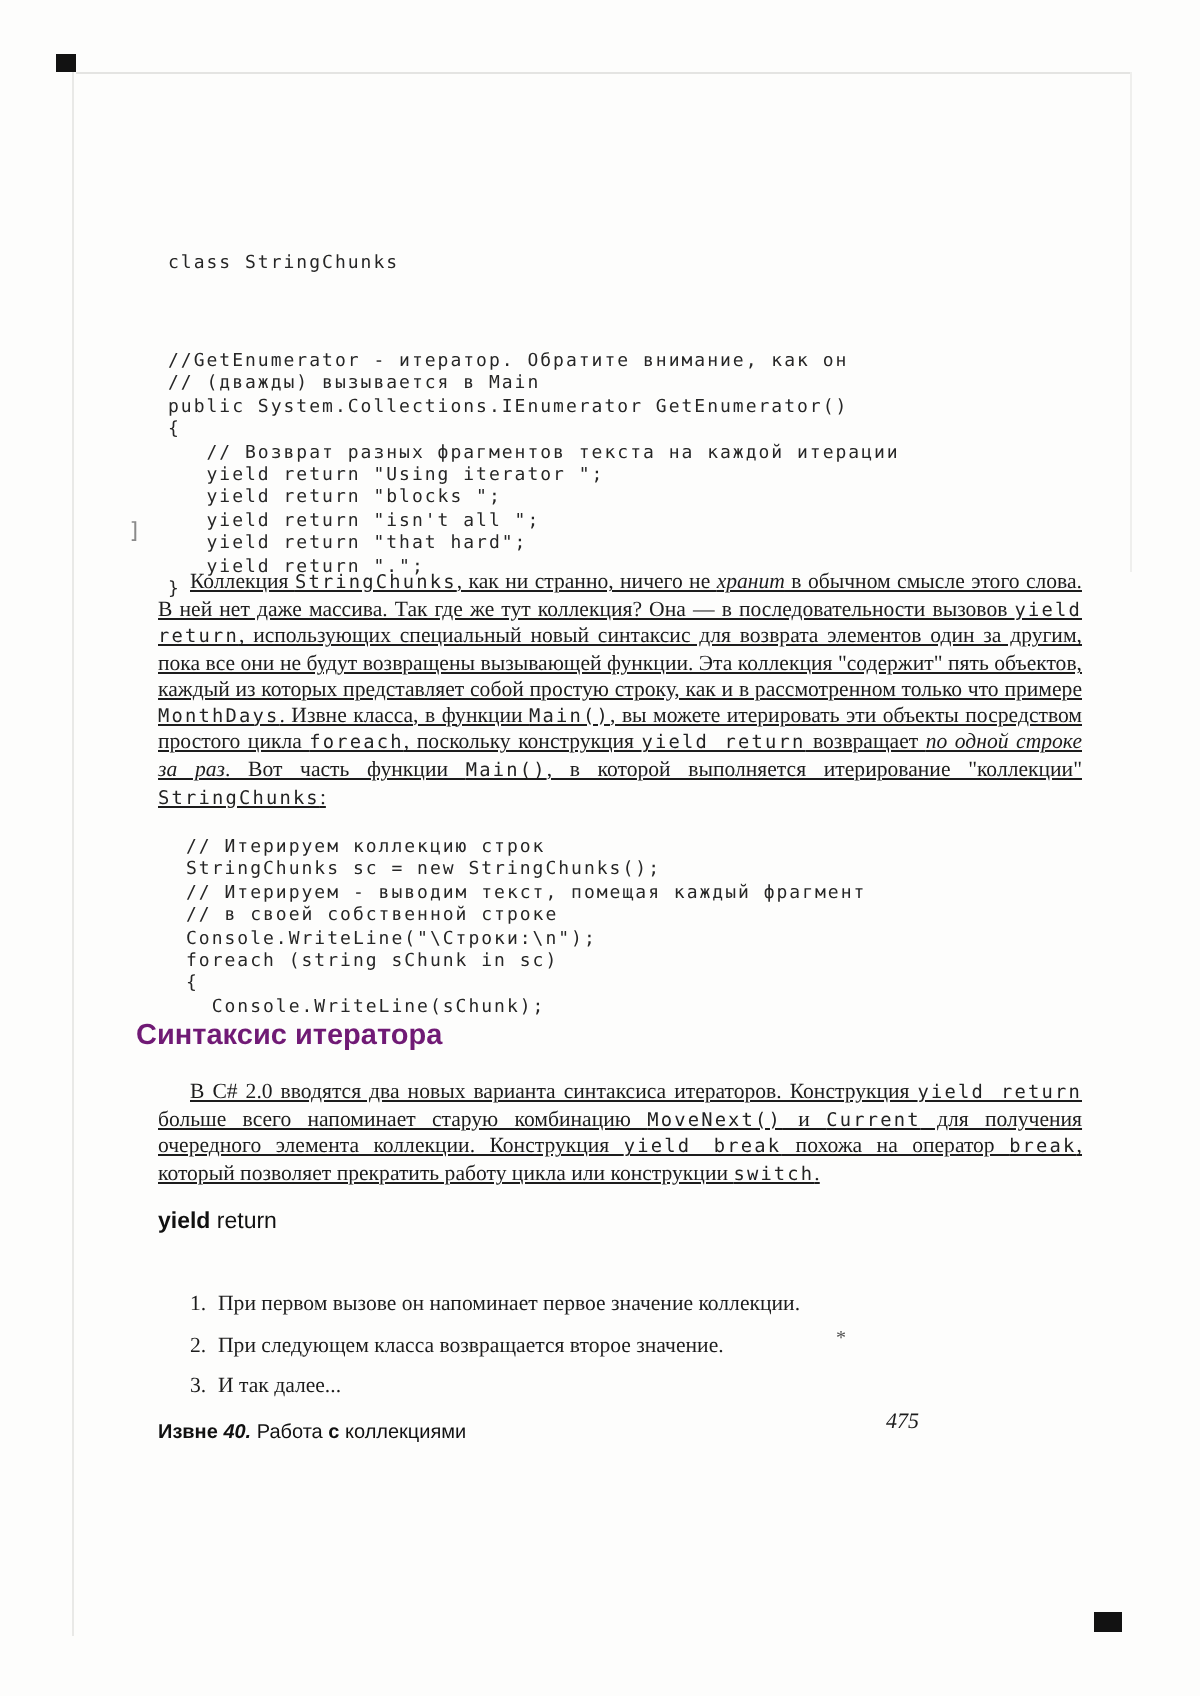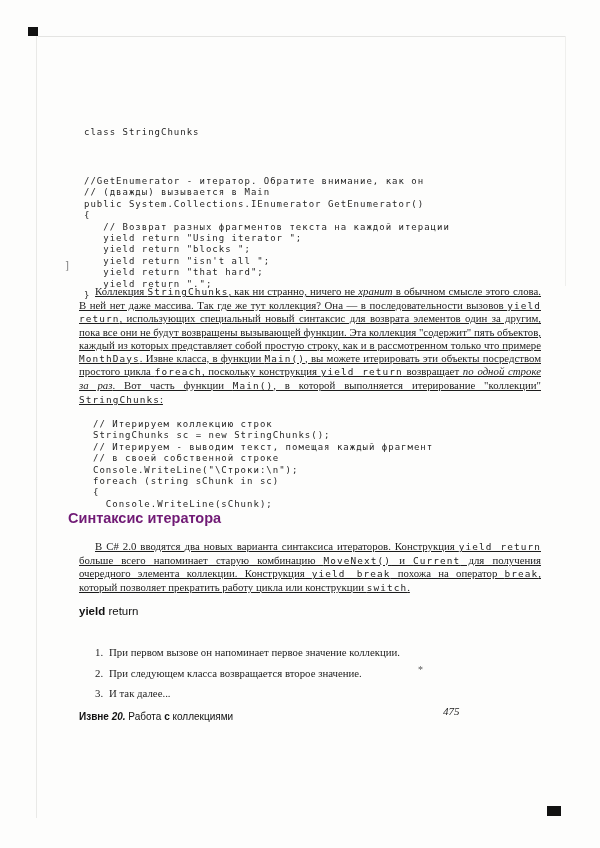--- a/index.html
+++ b/index.html
@@ -120,16 +120,16 @@
       <span class="num">1.</span><span>При первом вызове он напоминает первое значение коллекции.</span>
     </div>
     <div class="li">
       <span class="num">2.</span><span>При следующем класса возвращается второе значение.</span>
     </div>
     <div class="li">
       <span class="num">3.</span><span>И так далее...</span>
     </div>
   </div>
 
-  <div class="footer"><span class="bold">Извне </span><span class="bolditalic">20.</span><span> Работа </span><span class="bold">с</span><span> коллекциями</span></div>
+  <div class="footer"><span class="bold">Извне </span><span class="bolditalic">40.</span><span> Работа </span><span class="bold">с</span><span> коллекциями</span></div>
   <div class="page-number">475</div>
 
 </div>
 
 </body></html>

